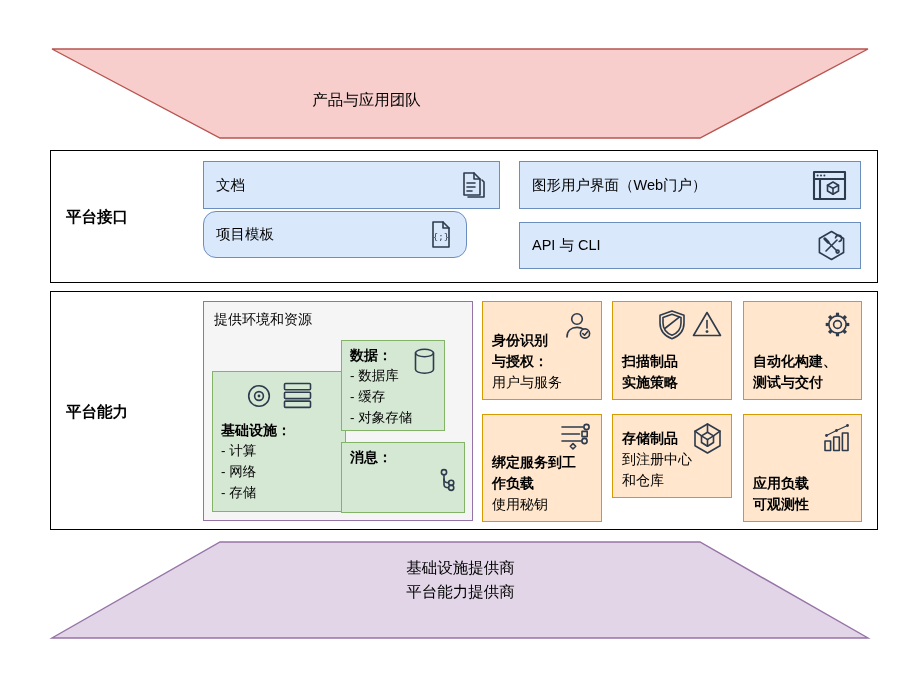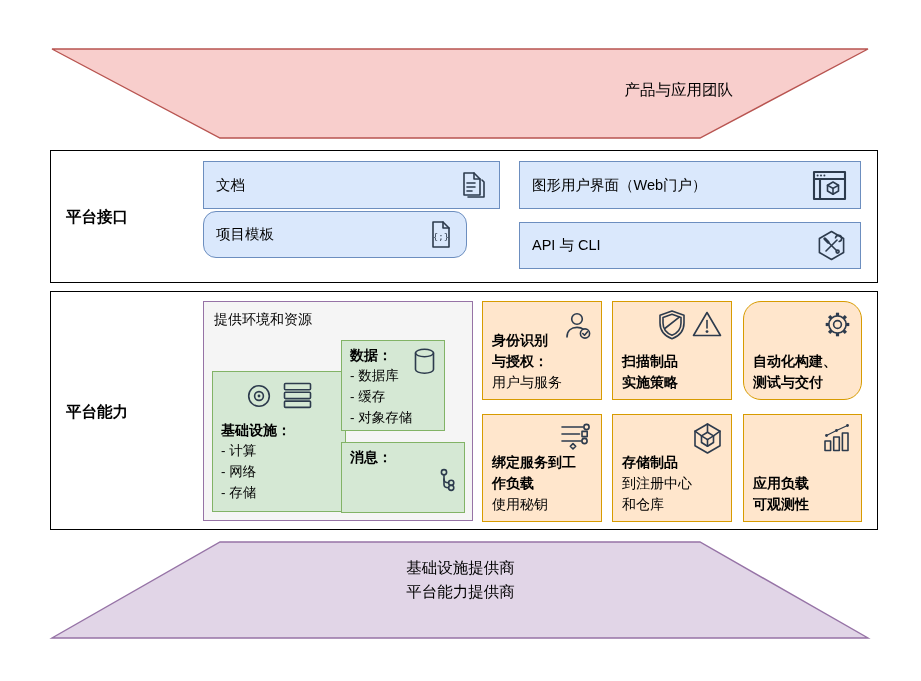--- a/index.html
+++ b/index.html
@@ -2,21 +2,21 @@
 <html><head>
 <meta charset="utf-8">
 <title>Platform Diagram</title>
 <style>
   html,body{margin:0;padding:0;background:#fff;}
   .canvas{position:relative;width:921px;height:681px;background:#fff;overflow:hidden;
           font-family:"Liberation Sans","DejaVu Sans",sans-serif;color:#000;}
   svg.shape{position:absolute;left:0;}
   .trap-top{top:0;width:921px;height:150px;}
   .trap-bottom{top:530px;width:921px;height:151px;}
-  .top-label{position:absolute;top:80px;left:0;width:733px;text-align:right;font-size:15.5px;}
+  .top-label{position:absolute;top:90px;left:0;width:733px;text-align:center;font-size:15.5px;}
   .bottom-label{position:absolute;top:556px;left:0;width:921px;text-align:center;font-size:15.5px;
                 line-height:24px;white-space:pre-line;}
   .frame{position:absolute;background:#fff;border:1.5px solid #000;box-sizing:border-box;}
   .f1{left:50px;top:150px;width:828px;height:133px;}
   .f2{left:50px;top:291px;width:828px;height:239px;}
   .frame-title{position:absolute;font-weight:bold;font-size:15.5px;}
   .f1 .frame-title{left:15px;top:56px;}
   .f2 .frame-title{left:15px;top:110px;}
   .bb{position:absolute;display:flex;align-items:center;padding:8px 12px;background:#dae8fc;
       border:1px solid #6c8ebf;box-sizing:border-box;}
@@ -37,23 +37,23 @@
   .g-infra .icons{display:flex;justify-content:center;align-items:center;gap:10px;margin-top:9px;}
   .g-infra .text{padding:12px 8px 0 8px;}
   .g-title{font-weight:bold;font-size:14px;}
   .g-items{white-space:pre-line;line-height:21px;}
   .gicon{position:absolute;}
   .g-data .gicon{top:6px;right:7px;}
   .g-msg .gicon{top:25px;right:6px;}
   .obox{position:absolute;background:#ffe6cc;border:1.5px solid #d79b00;box-sizing:border-box;}
   .o1{left:431px;top:9px;width:120px;height:99px;}
   .o2{left:561px;top:9px;width:120px;height:99px;}
-  .o3{left:692px;top:9px;width:119px;height:99px;border-radius:18px;}
+  .o3{left:692px;top:9px;width:119px;height:99px;}
   .o4{left:431px;top:122px;width:120px;height:108px;}
-  .o5{left:561px;top:122px;width:120px;height:108px;}
+  .o5{left:561px;top:122px;width:120px;height:84px;}
   .o6{left:692px;top:122px;width:119px;height:108px;}
   .obox .oicon{position:absolute;top:7px;right:8px;display:flex;gap:4px;align-items:flex-start;}
   .obox .otext{position:absolute;left:9px;bottom:6px;font-size:14px;line-height:21px;}
   .otext .b{font-weight:bold;white-space:pre-line;margin-top:12px;}
   .otext .r{white-space:pre-line;}
   svg.li{fill:none;stroke:#2d3b4d;stroke-width:1.6;stroke-linecap:round;stroke-linejoin:round;display:block;}
   .fl{fill:#2d3b4d;stroke:none;}
   .mask{fill:#ffe6cc;}
 </style>
 </head>

